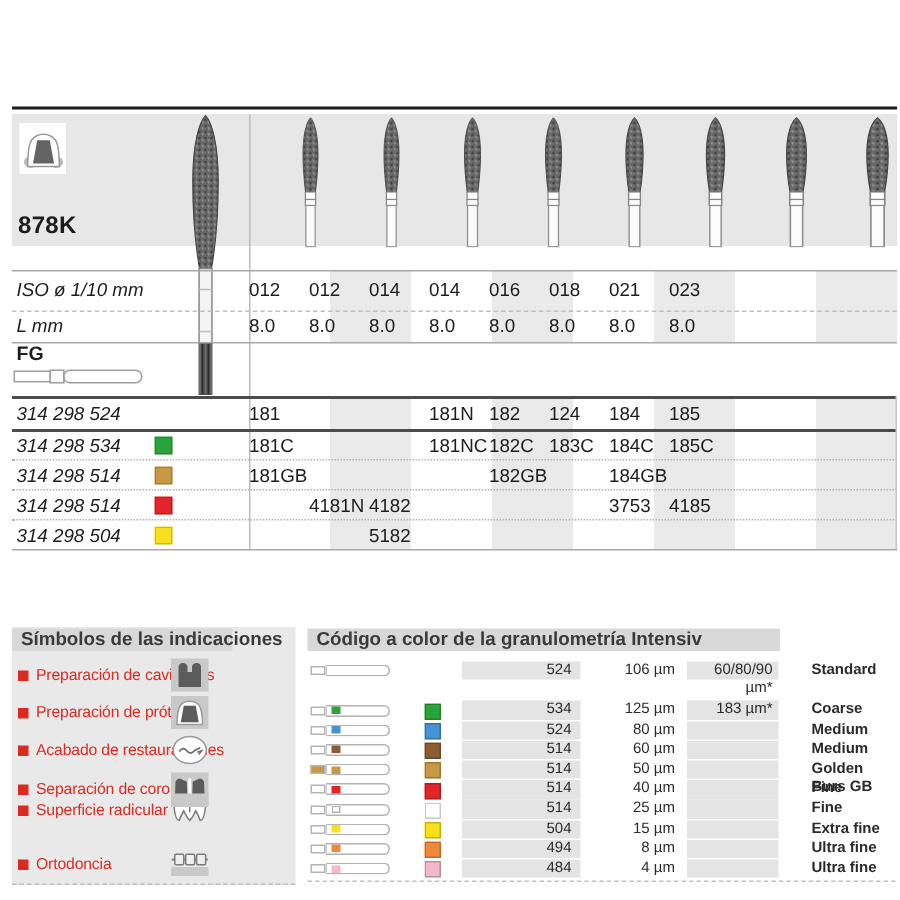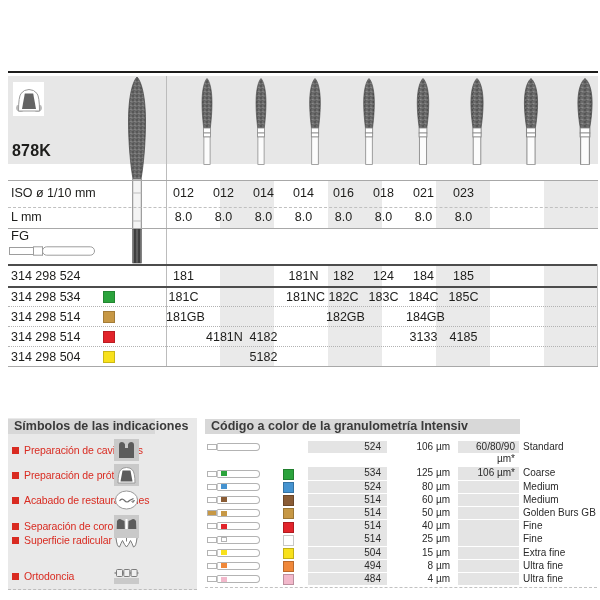--- a/index.html
+++ b/index.html
@@ -15,26 +15,26 @@
   .shade{background:#eaeaea;}
   
   .ln{left:8px;width:590px;height:0;}
   .solid1{border-top:1px solid #a8a8a8;}
   .dashed1{border-top:1px dashed #c0c0c0;}
   .dotted1{border-top:1px dotted #b2b2b2;}
   .dark2{background:#4c4c4c;height:2px;border:none;}
   .rightedge{left:597px;top:264px;width:1px;height:102px;background:#c6c6c6;}
   
   .trow{position:absolute;left:8px;width:590px;display:flex;box-sizing:border-box;}
-  .trow .lbl{width:158px;padding-left:3px;box-sizing:border-box;position:relative;}
-  .trow .cell{width:40px;text-align:center;padding-right:5px;box-sizing:border-box;font-size:12.5px;}
+  .trow .lbl{width:158px;padding-left:3px;box-sizing:border-box;position:relative;font-style:italic;}
+  .trow .cell{width:40px;text-align:left;padding-right:5px;box-sizing:border-box;font-size:12.5px;}
   .iso-row{top:180px;height:27px;line-height:27px;}
   .len-row{top:207px;height:21px;line-height:21px;}
   .iso-row .lbl,.len-row .lbl{font-size:12.5px;}
-  .fg-lbl{left:11px;top:228px;font-size:13px;font-weight:normal;}
+  .fg-lbl{left:11px;top:228px;font-size:13px;font-weight:bold;}
   .crow{height:20px;line-height:20px;}
   .crow .lbl{font-size:12.5px;}
   .csq{position:absolute;left:95px;top:4px;width:12px;height:12px;box-shadow:inset 0 0 0 1px rgba(0,0,0,.18);}
   
   .sbur{position:absolute;top:77px;width:18px;height:88px;transform-origin:50% 100%;}
   
   .sym-panel{left:8px;top:418px;width:189px;height:172px;background:#e9e9e9;border-bottom:1px dashed #bdbdbd;box-sizing:border-box;}
   .panel-title{height:15px;background:#d8d8d8;font-size:12.5px;font-weight:bold;color:#3a3a3a;
                line-height:15px;padding-left:6px;box-sizing:border-box;white-space:nowrap;}
   .sym-title{left:8px;top:419px;width:147px;}
@@ -51,21 +51,21 @@
   .pill-body{width:43px;height:8px;border:1px solid #b3b3b3;border-left:1px solid #c9c9c9;border-radius:0 4px 4px 0;
              background:#fff;box-sizing:border-box;display:flex;align-items:center;flex:none;}
   .pill-band{width:6px;height:5px;margin-left:3px;flex:none;}
   .g-sqwrap{width:31px;flex:none;display:flex;justify-content:flex-end;}
   .g-square{width:11px;height:11px;box-shadow:inset 0 0 0 1px rgba(0,0,0,.22);box-sizing:border-box;}
   .g-code{width:79px;margin-left:14px;background:#e4e4e4;text-align:right;padding-right:6px;box-sizing:border-box;
           align-self:stretch;line-height:12.4px;flex:none;}
   .g-size{width:71px;text-align:right;padding-right:8px;box-sizing:border-box;align-self:stretch;line-height:12.4px;flex:none;}
   .g-note{width:61px;background:#e4e4e4;text-align:right;padding-right:4px;box-sizing:border-box;
           align-self:stretch;line-height:12.4px;flex:none;}
-  .g-name{flex:1;padding-left:4px;align-self:stretch;line-height:12.4px;}
+  .g-name{flex:1;padding-left:22px;align-self:stretch;line-height:12.4px;font-weight:bold;}
   .grit-bottom{left:205px;top:587px;width:392px;border-top:1px dashed #c2c2c2;height:0;}
 </style>
 </head>
 <body>
 
 <svg width="0" height="0" style="position:absolute">
   <defs>
     <pattern id="grit" width="4" height="4" patternUnits="userSpaceOnUse">
       <rect width="4" height="4" fill="#6d6d6d"></rect>
       <circle cx="1" cy="1" r="0.8" fill="#3a3a3a"></circle>
@@ -228,21 +228,21 @@
   </div>
   <div class="trow crow" style="top:327px">
     <div class="lbl">314 298 514</div>
     <span class="csq" style="background-color: rgb(226, 36, 43);"></span>
     <div class="cell"></div>
     <div class="cell">4181N</div>
     <div class="cell">4182</div>
     <div class="cell"></div>
     <div class="cell"></div>
     <div class="cell"></div>
-    <div class="cell">3133</div>
+    <div class="cell">3753</div>
     <div class="cell">4185</div>
   </div>
   <div class="trow crow" style="top:347px">
     <div class="lbl">314 298 504</div>
     <span class="csq" style="background-color: rgb(248, 225, 28);"></span>
     <div class="cell"></div>
     <div class="cell"></div>
     <div class="cell">5182</div>
     <div class="cell"></div>
     <div class="cell"></div>
@@ -337,21 +337,21 @@
           <span class="pill-body">
             <span class="pill-band" style="background-color: rgb(43, 163, 60);"></span>
           </span>
         </div>
       </div>
     <div class="g-sqwrap">
         <span class="g-square" style="background-color: rgb(43, 163, 60);"></span>
       </div>
     <div class="g-code">534</div>
     <div class="g-size">125 µm</div>
-    <div class="g-note">106 µm*</div>
+    <div class="g-note">183 µm*</div>
     <div class="g-name">Coarse</div>
   </div>
   <div class="grit-row" style="top:480.6px">
     <div class="g-icon">
         <div class="pill">
           <span class="pill-shank"></span>
           <span class="pill-body">
             <span class="pill-band" style="background-color: rgb(69, 147, 208);"></span>
           </span>
         </div>

